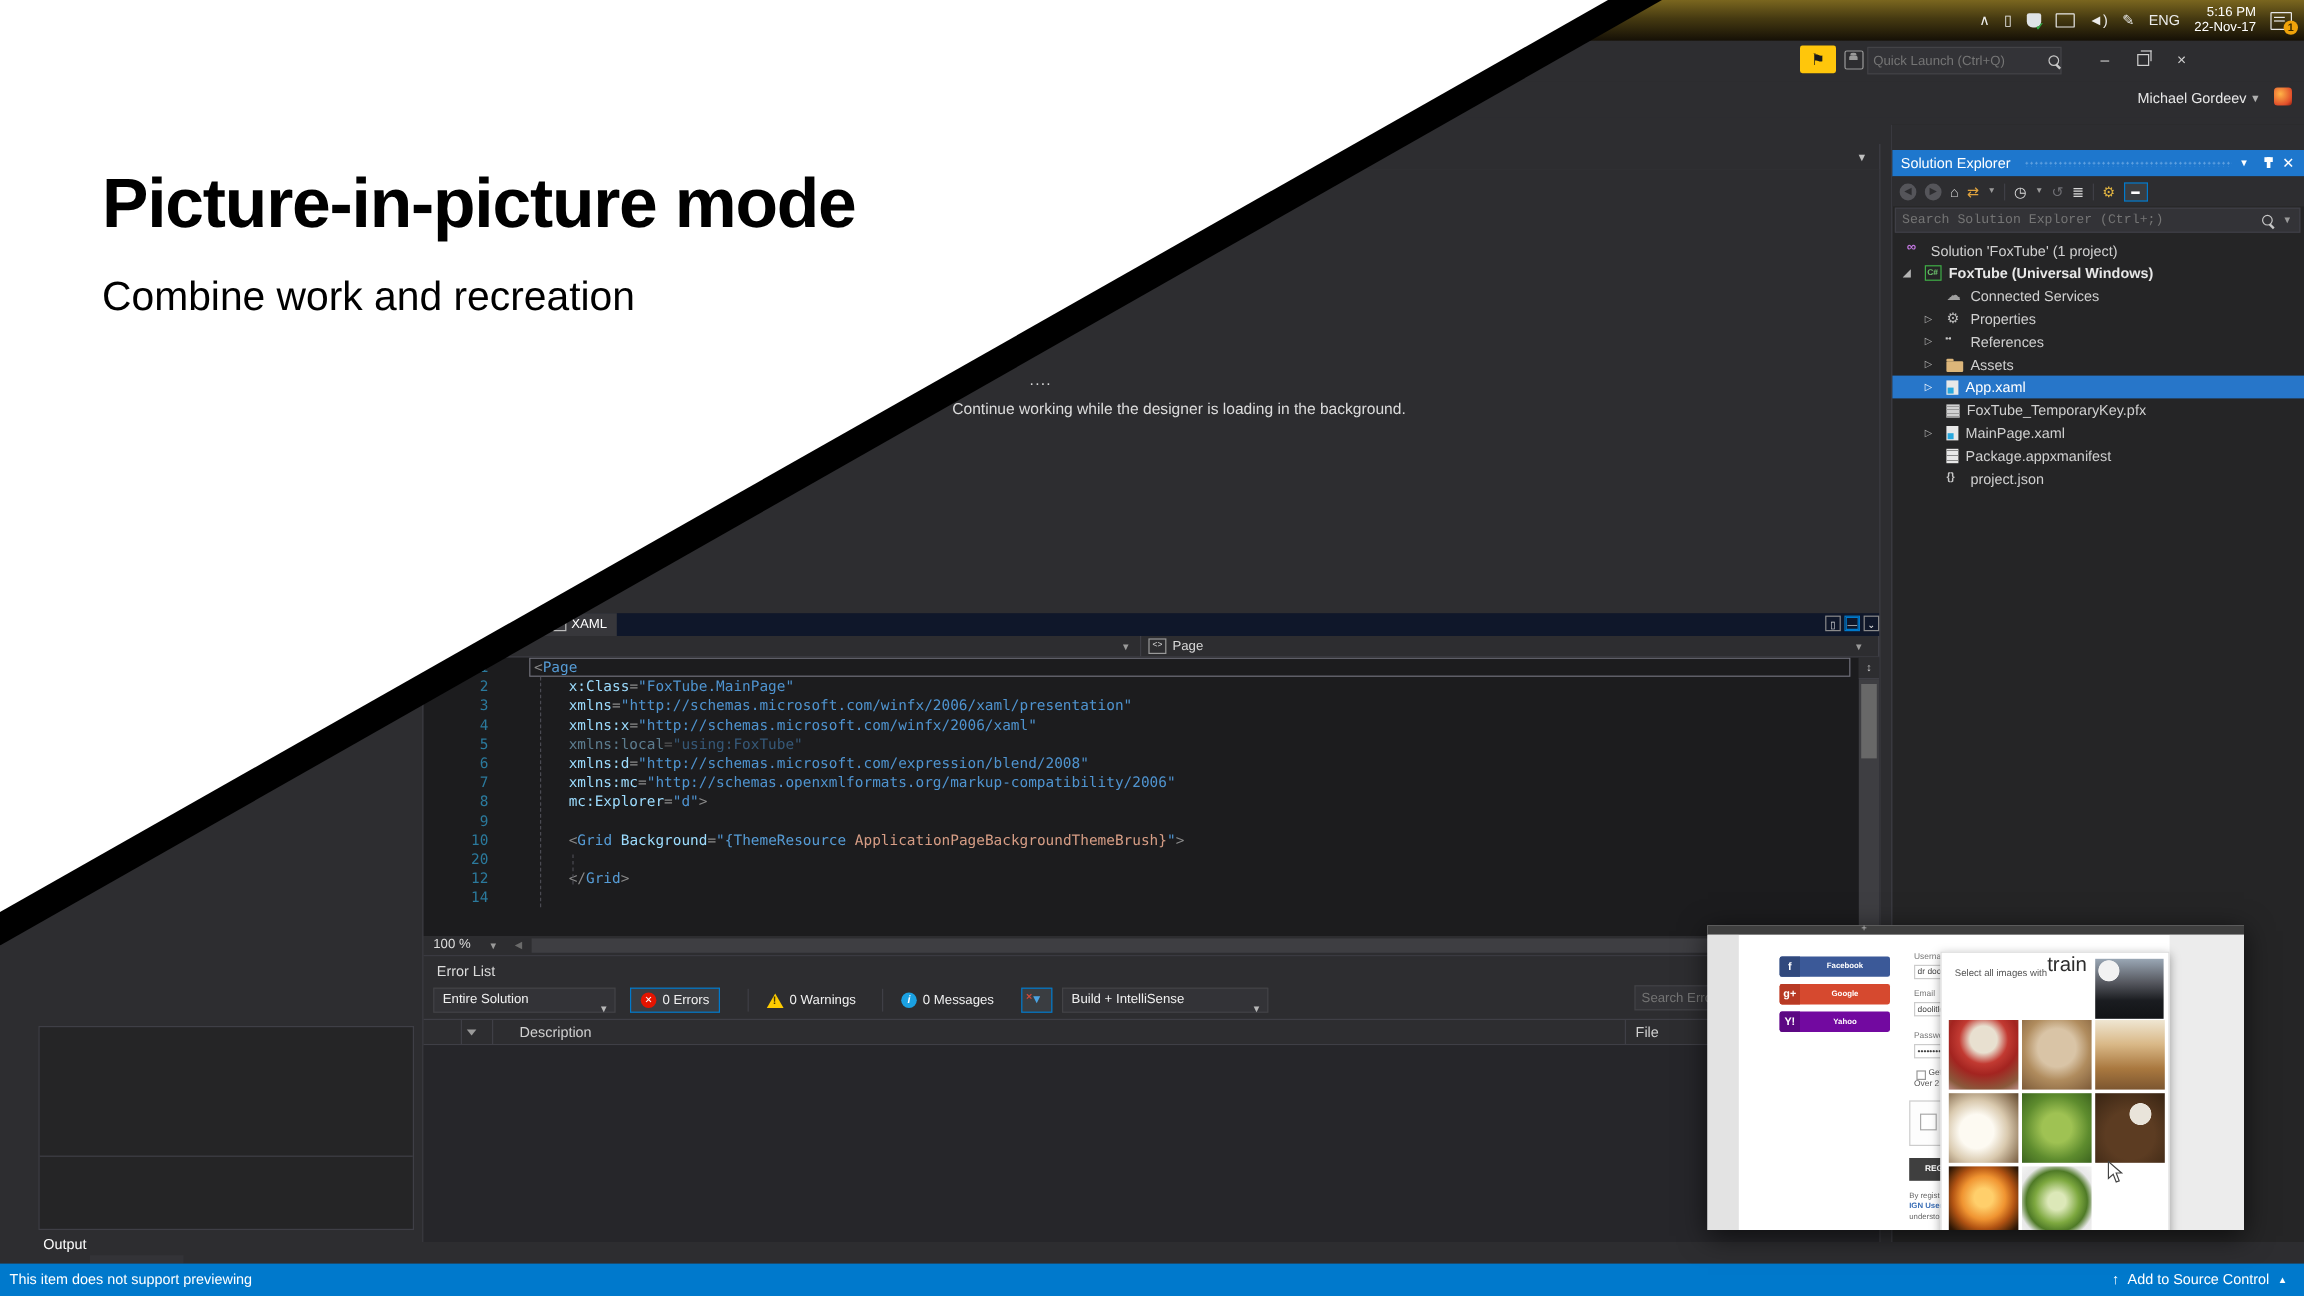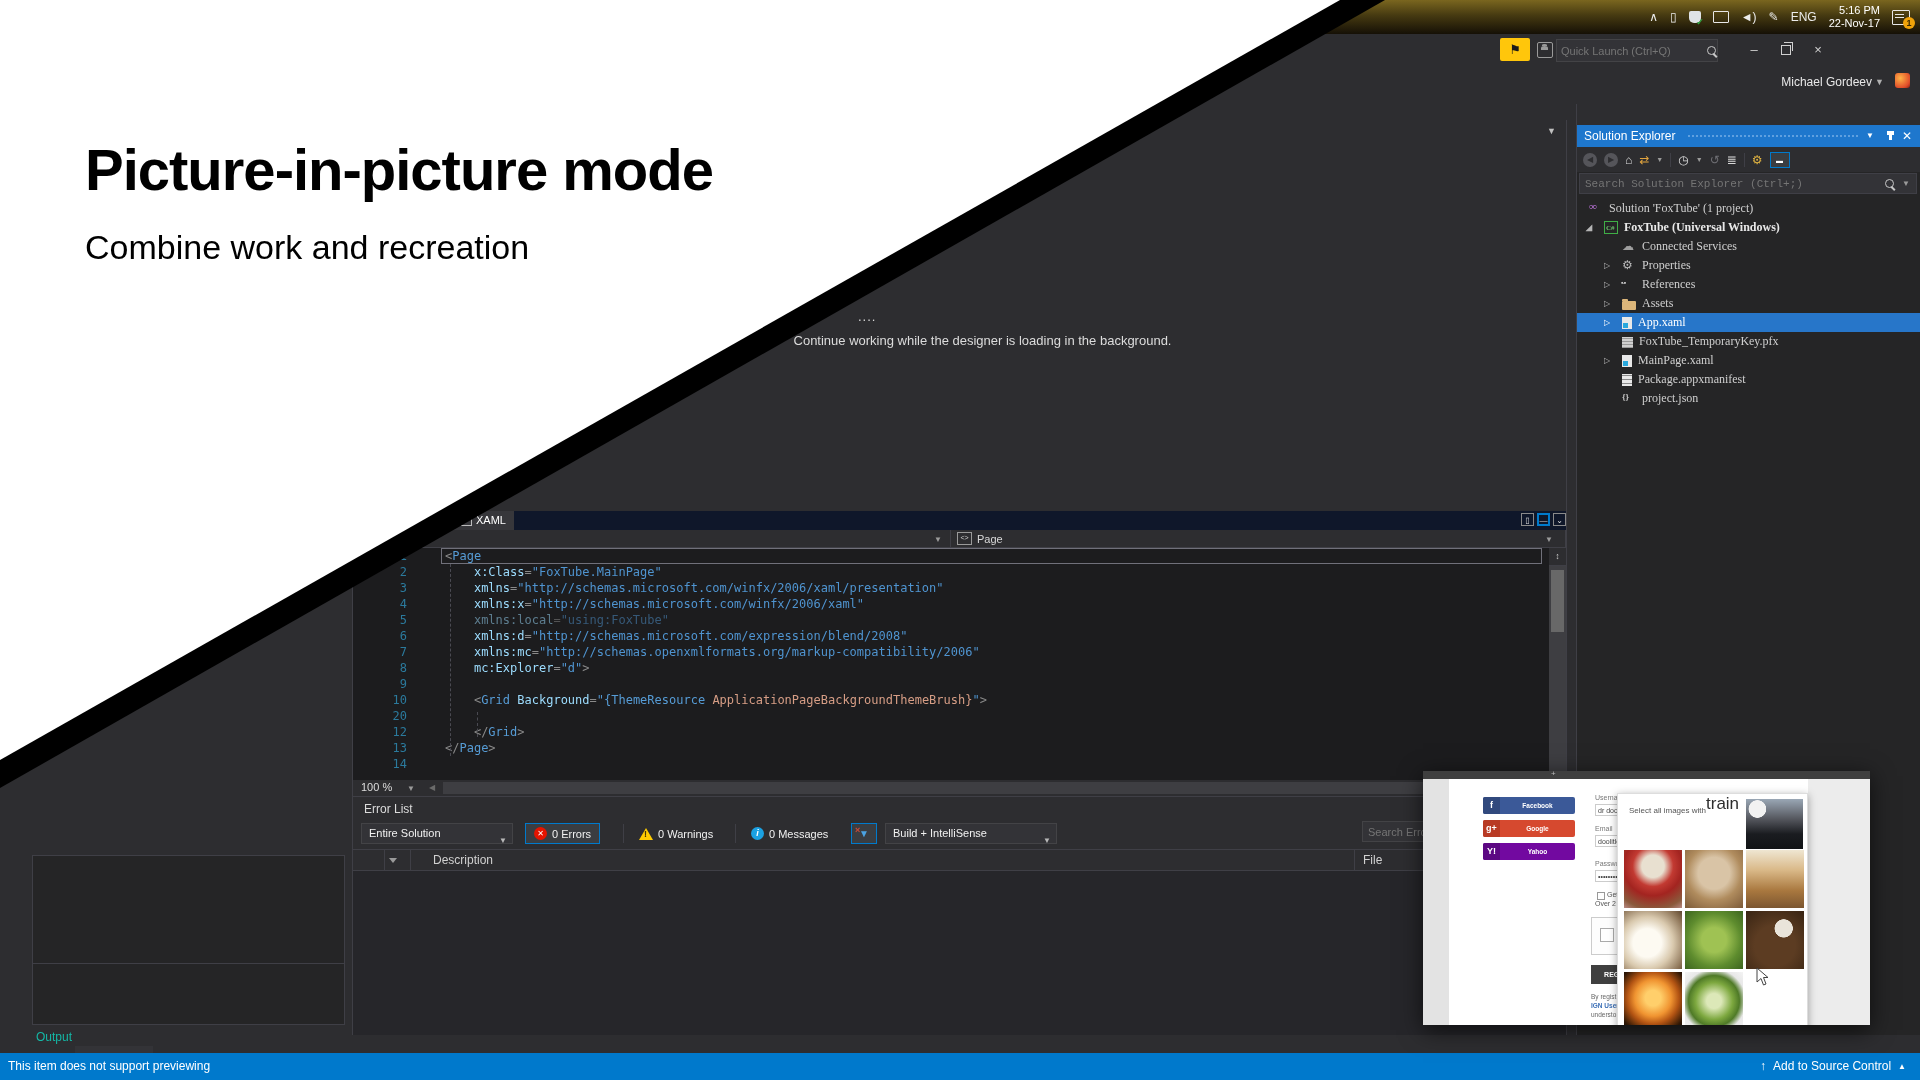--- a/index.html
+++ b/index.html
@@ -97,21 +97,21 @@
   #el-header{position:absolute;left:0;top:52px;width:100%;height:22px;border-top:1px solid #3f3f46;border-bottom:1px solid #3f3f46;box-sizing:border-box;color:#d0d0d0;font-size:12px;}
   .el-vline{position:absolute;top:0;bottom:0;width:1px;background:#3f3f46;}
   .mini-funnel{position:absolute;left:36px;top:8px;width:0;height:0;border-left:4px solid transparent;border-right:4px solid transparent;border-top:5px solid #9a9a9a;}
   #el-body{position:absolute;left:0;top:74px;right:0;bottom:0;background:#26262a;}
   #el-search{position:absolute;left:1009px;top:24px;width:206px;height:21px;background:#333337;border:1px solid #434346;box-sizing:border-box;overflow:hidden;}
   #el-search input{width:100%;background:transparent;border:0;outline:0;color:#8a8a8a;font-size:11px;padding:3px 5px;font-family:"Liberation Sans",sans-serif;}
 
   
   #left-box{left:32px;top:855px;width:313px;height:170px;border:1px solid #3f3f46;background:#252526;box-sizing:border-box;}
   #left-box .divider{position:absolute;left:0;right:0;top:107px;height:1px;background:#3f3f46;}
-  #output-tab{left:36px;top:1030px;color:#14b8a6;font-size:12px;}
+  #output-tab{left:36px;top:1030px;color:#ffffff;font-size:12px;}
   #output-strip{left:75px;top:1046px;width:78px;height:7px;background:#333337;}
 
   
   #sol-exp{left:1576px;top:104px;width:344px;height:931px;background:#252526;border-left:1px solid #3f3f46;box-sizing:border-box;}
   #se-top-spacer{left:0;top:0;width:100%;height:21px;background:#2d2d30;}
   #se-title{left:0;top:21px;width:100%;height:22px;background:#1e77cd;color:#fff;font-size:12px;line-height:22px;padding-left:7px;box-sizing:border-box;}
   #se-title-dots{position:absolute;left:110px;right:60px;top:9px;height:5px;
      background-image:radial-gradient(#5fa0e0 1px,transparent 1px);background-size:4px 4px;}
   .se-title-ic{position:absolute;top:0;height:22px;line-height:22px;color:#fff;font-size:10px;}
   .pin-ic{width:3px;height:9px;background:#fff;position:absolute;top:6px;}
@@ -119,21 +119,21 @@
   #se-toolbar{left:0;top:43px;width:100%;height:25px;background:#2d2d30;display:flex;align-items:center;gap:7px;padding-left:6px;box-sizing:border-box;}
   .se-tool{color:#d8d8d8;font-size:12px;line-height:1;}
   .nav-circle{width:14px;height:14px;border-radius:50%;background:#55555a;color:#2d2d30;font-size:8px;text-align:center;line-height:14px;}
   .tool-caret{font-size:7px;color:#9a9a9a;}
   .se-tool-sep{width:1px;height:14px;background:#3f3f46;}
   #se-preview-btn{width:20px;height:16px;border:1px solid #007acc;background:#3a3d41;color:#fff;font-size:7px;text-align:center;line-height:15px;box-sizing:border-box;}
   #se-search{left:2px;top:69px;width:338px;height:21px;background:#333337;border:1px solid #3f3f46;box-sizing:border-box;display:flex;align-items:center;}
   #se-search input{flex:1;background:transparent;border:0;outline:0;color:#7f7f7f;font-size:11px;padding:0 5px;font-family:Liberation Mono, monospace;}
   #se-search .caret{color:#9a9a9a;font-size:8px;margin-right:5px;}
   #se-tree{left:0;top:95px;width:100%;}
-  .se-row{height:19px;display:flex;align-items:center;color:#d0d0d0;font-size:12px;box-sizing:border-box;font-family:Liberation Serif, serif;}
+  .se-row{height:19px;display:flex;align-items:center;color:#d0d0d0;font-size:12px;box-sizing:border-box;}
   .se-row.sel{background:#2776c9;color:#fff;}
   .se-row.bold{font-weight:bold;color:#e8e8e8;}
   .se-exp{width:18px;flex:none;font-size:8px;color:#b5b5b5;text-align:left;}
   .se-row.sel .se-exp{color:#fff;}
   .se-ico{width:14px;height:13px;flex:none;margin-right:6px;position:relative;}
   .se-label{white-space:nowrap;}
   .ico-sln::after{content:"∞";position:absolute;left:0;top:-2px;color:#c277e0;font-size:11px;font-weight:bold;}
   .ico-cs{border:1px solid #3fae46;box-sizing:border-box;}
   .ico-cs::after{content:"C#";position:absolute;left:1px;top:2px;font-size:7px;color:#6cc06c;}
   .ico-cloud::after{content:"☁";position:absolute;left:0;top:-1px;color:#9f9f9f;font-size:12px;}
@@ -276,21 +276,20 @@
         <div class="code-line"><span class="ln">3</span><span class="lc"><span class="tk-w">    </span><span class="tk-a">xmlns</span><span class="tk-g">=</span><span class="tk-v">"http://schemas.microsoft.com/winfx/2006/xaml/presentation"</span></span></div>
         <div class="code-line"><span class="ln">4</span><span class="lc"><span class="tk-w">    </span><span class="tk-a">xmlns:x</span><span class="tk-g">=</span><span class="tk-v">"http://schemas.microsoft.com/winfx/2006/xaml"</span></span></div>
         <div class="code-line"><span class="ln">5</span><span class="lc dim"><span class="tk-w">    </span><span class="tk-a">xmlns:local</span><span class="tk-g">=</span><span class="tk-v">"using:FoxTube"</span></span></div>
         <div class="code-line"><span class="ln">6</span><span class="lc"><span class="tk-w">    </span><span class="tk-a">xmlns:d</span><span class="tk-g">=</span><span class="tk-v">"http://schemas.microsoft.com/expression/blend/2008"</span></span></div>
         <div class="code-line"><span class="ln">7</span><span class="lc"><span class="tk-w">    </span><span class="tk-a">xmlns:mc</span><span class="tk-g">=</span><span class="tk-v">"http://schemas.openxmlformats.org/markup-compatibility/2006"</span></span></div>
         <div class="code-line"><span class="ln">8</span><span class="lc"><span class="tk-w">    </span><span class="tk-a">mc:Explorer</span><span class="tk-g">=</span><span class="tk-v">"d"</span><span class="tk-g">&gt;</span></span></div>
         <div class="code-line"><span class="ln">9</span><span class="lc"></span></div>
         <div class="code-line"><span class="ln">10</span><span class="lc"><span class="tk-w">    </span><span class="tk-g">&lt;</span><span class="tk-t">Grid</span><span class="tk-w"> </span><span class="tk-a">Background</span><span class="tk-g">=</span><span class="tk-v">"</span><span class="tk-t">{ThemeResource </span><span class="tk-o">ApplicationPageBackgroundThemeBrush}</span><span class="tk-v">"</span><span class="tk-g">&gt;</span></span></div>
         <div class="code-line"><span class="ln">20</span><span class="lc"></span></div>
         <div class="code-line"><span class="ln">12</span><span class="lc"><span class="tk-w">    </span><span class="tk-g">&lt;/</span><span class="tk-t">Grid</span><span class="tk-g">&gt;</span></span></div>
-        <div class="code-line"><span class="ln">13</span><span class="lc"><span class="tk-g">&lt;/</span><span class="tk-t">Page</span><span class="tk-g">&gt;</span></span></div>
         <div class="code-line"><span class="ln">14</span><span class="lc"></span></div>
       </div>
     <div class="guide" style="left:97px;top:16px;height:192px;"></div>
     <div class="guide" style="left:124px;top:164px;height:25px;"></div>
     <div id="vscroll">
       <div class="split-handle">↕</div>
       <div class="thumb"></div>
       <div class="sb-down">▼</div>
     </div>
   </div>

